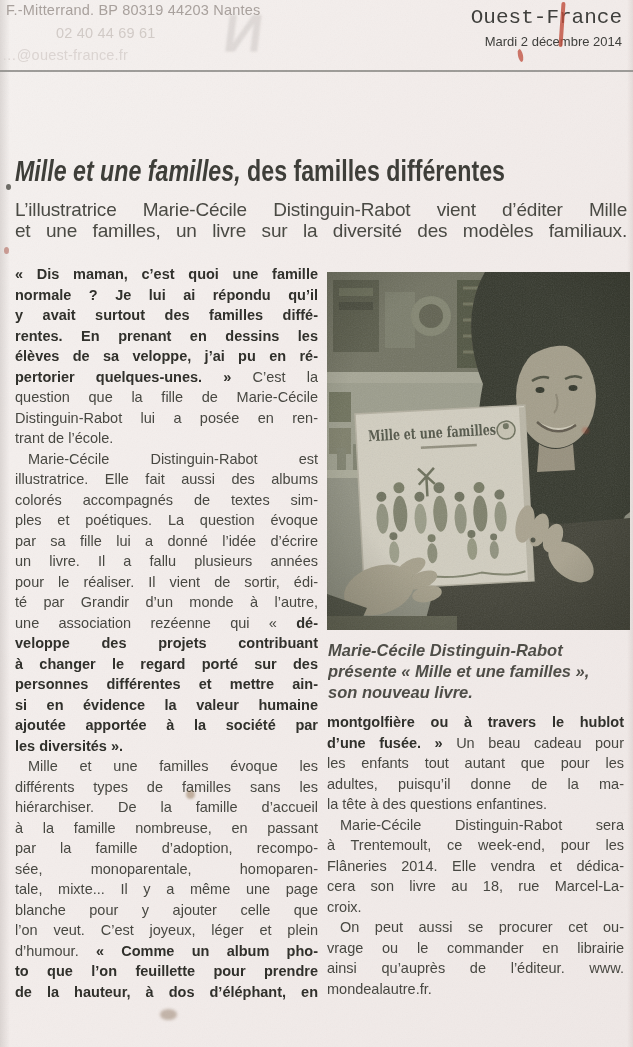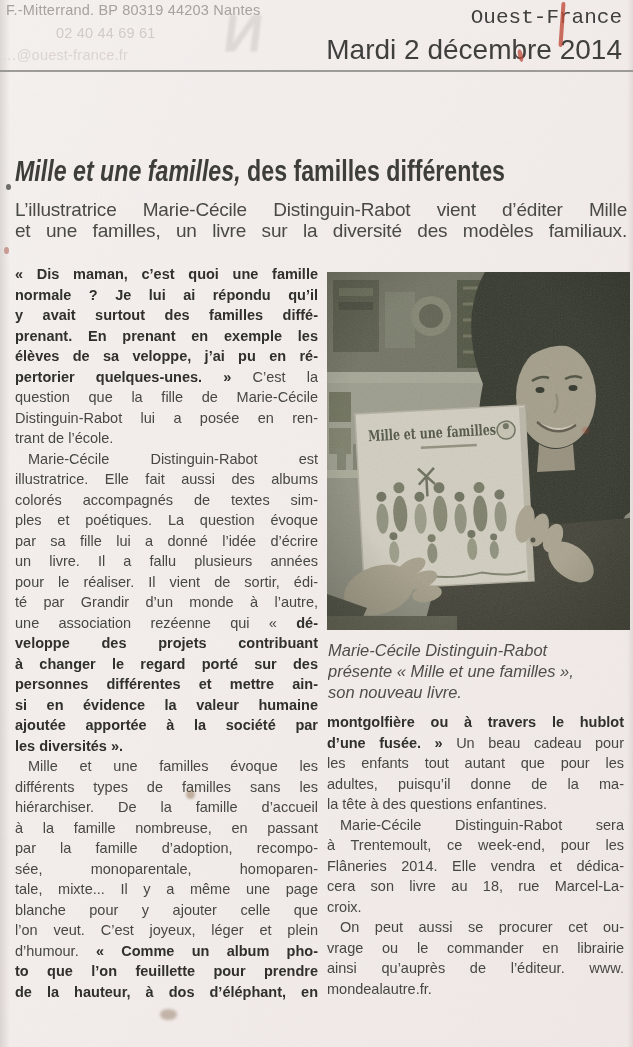--- a/index.html
+++ b/index.html
@@ -8,21 +8,21 @@
     font-family:"Liberation Sans",sans-serif;color:#45453f;}
   
   .addr{position:absolute;font-size:14.5px;color:#a8a09c;letter-spacing:.2px;white-space:nowrap;}
   .a1{left:6px;top:2px;}
   .a2{left:56px;top:25px;color:#d2cbc7;filter:blur(.5px);}
   .a3{left:2px;top:47px;color:#dcd5d2;filter:blur(.7px);}
   .watermark{position:absolute;left:224px;top:2px;font-size:54px;font-weight:700;
     color:rgba(178,171,167,.32);transform:scaleX(-1) skewX(7deg);filter:blur(1.2px);}
   .masthead-block{position:absolute;right:11px;top:6px;text-align:right;}
   .masthead{font-size:21px;color:#3c3c39;font-family:Liberation Mono, monospace;}
-  .issue-date{font-size:28px;color:#3c3c39;margin-top:5px;}
+  .issue-date{font-size:13px;color:#3c3c39;margin-top:5px;}
   .rule{position:absolute;left:0;top:70px;width:633px;height:2px;background:#8d8c88;opacity:.85;}
   
   .headline{position:absolute;left:15px;top:155px;margin:0;font-size:29px;font-weight:700;
     color:#3b3b36;white-space:nowrap;width:780px;transform:scaleX(.8);transform-origin:left top;}
   .headline .hi{font-style:italic;}
   .subtitle{position:absolute;left:15px;top:200px;width:612px;font-size:19px;line-height:26px;
     color:#474741;letter-spacing:-.2px;}
   .subtitle .line{white-space:nowrap;text-align:left;}
   
   .col{position:absolute;font-size:14.5px;}
@@ -31,21 +31,21 @@
   .line{height:20.5px;line-height:20.5px;text-align:justify;text-align-last:justify;overflow:hidden;}
   .line.end{text-align-last:left;}
   .para.indent .line:first-child{text-indent:13px;}
   .b{font-weight:700;color:#2d2d28;}
   .i{}
   
   .photo{position:absolute;left:327px;top:272px;width:303px;height:358px;margin:0;}
   .photo svg{display:block;}
   .caption{position:absolute;left:328px;top:640px;width:302px;font-style:italic;
     font-size:16.5px;color:#4c4b45;}
-  .caption .line{height:21px;line-height:21px;text-align:left;text-align-last:left;white-space:nowrap;}
+  .caption .line{height:21px;line-height:21px;text-align:left;text-align-last:left;white-space:nowrap;font-weight:bold;}
   
   .redmark{position:absolute;background:#bf4a38;}
   .rm1{left:560px;top:2px;width:4px;height:45px;transform:rotate(4deg);opacity:.8;border-radius:3px;}
   .rm2{left:518px;top:49px;width:5px;height:13px;transform:rotate(-12deg);opacity:.75;border-radius:50%;}
   .speck{position:absolute;border-radius:50%;}
   .sp1{left:6px;top:184px;width:5px;height:6px;background:#4a4a42;opacity:.8;}
   .sp2{left:4px;top:247px;width:5px;height:7px;background:#b0655a;opacity:.6;}
   .stain{position:absolute;border-radius:50%;pointer-events:none;}
   .st1{left:186px;top:790px;width:9px;height:9px;background:rgba(120,85,45,.4);filter:blur(1px);}
   .st2{left:160px;top:1009px;width:17px;height:11px;background:rgba(105,75,45,.35);filter:blur(1.5px);}
@@ -84,21 +84,21 @@
   <div class="subtitle">
       <div class="line"><span>L’illustratrice Marie-Cécile Distinguin-Rabot vient d’éditer </span><span class="i">Mille</span></div>
       <div class="line"><span class="i">et une familles,</span><span> un livre sur la diversité des modèles familiaux.</span></div>
     </div>
 
   <div class="col col-left">
       <div class="para">
         <div class="line"><span class="b">« Dis maman, c’est quoi une famille</span></div>
         <div class="line"><span class="b">normale ? Je lui ai répondu qu’il</span></div>
         <div class="line"><span class="b">y avait surtout des familles diffé-</span></div>
-        <div class="line"><span class="b">prenant. En prenant en exemple les</span></div>
+        <div class="line"><span class="b">rentes. En prenant en dessins les</span></div>
         <div class="line"><span class="b">élèves de sa veloppe, j’ai pu en ré-</span></div>
         <div class="line"><span class="b">pertorier quelques-unes. » </span><span>C’est la</span></div>
         <div class="line"><span>question que la fille de Marie-Cécile</span></div>
         <div class="line"><span>Distinguin-Rabot lui a posée en ren-</span></div>
         <div class="line end"><span>trant de l’école.</span></div>
       </div>
       <div class="para indent">
         <div class="line"><span>Marie-Cécile Distinguin-Rabot est</span></div>
         <div class="line"><span>illustratrice. Elle fait aussi des albums</span></div>
         <div class="line"><span>colorés accompagnés de textes sim-</span></div>

